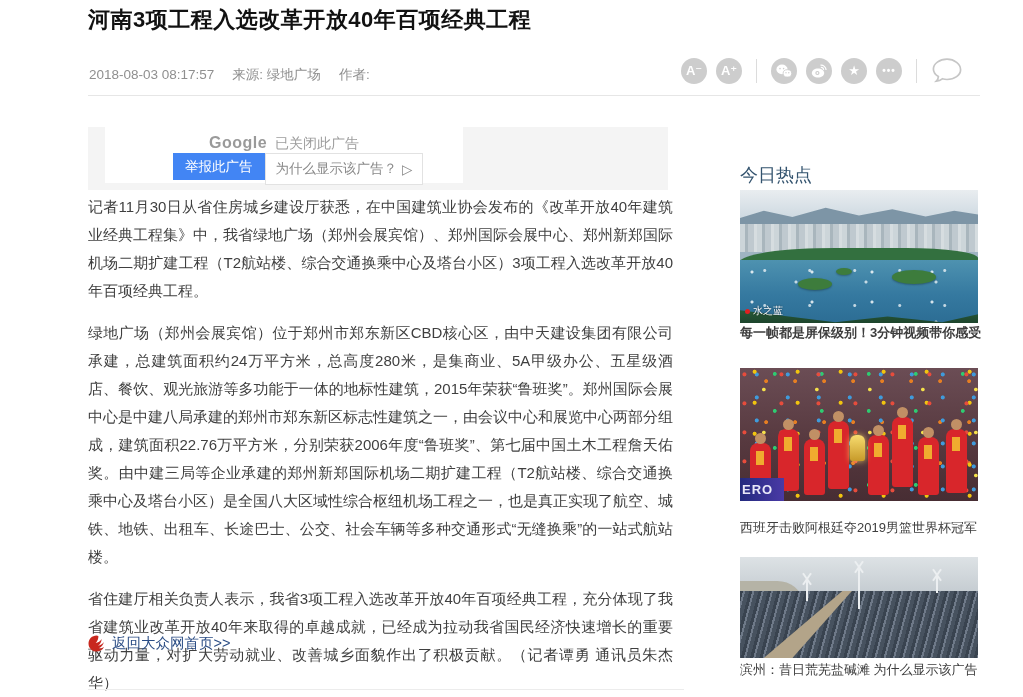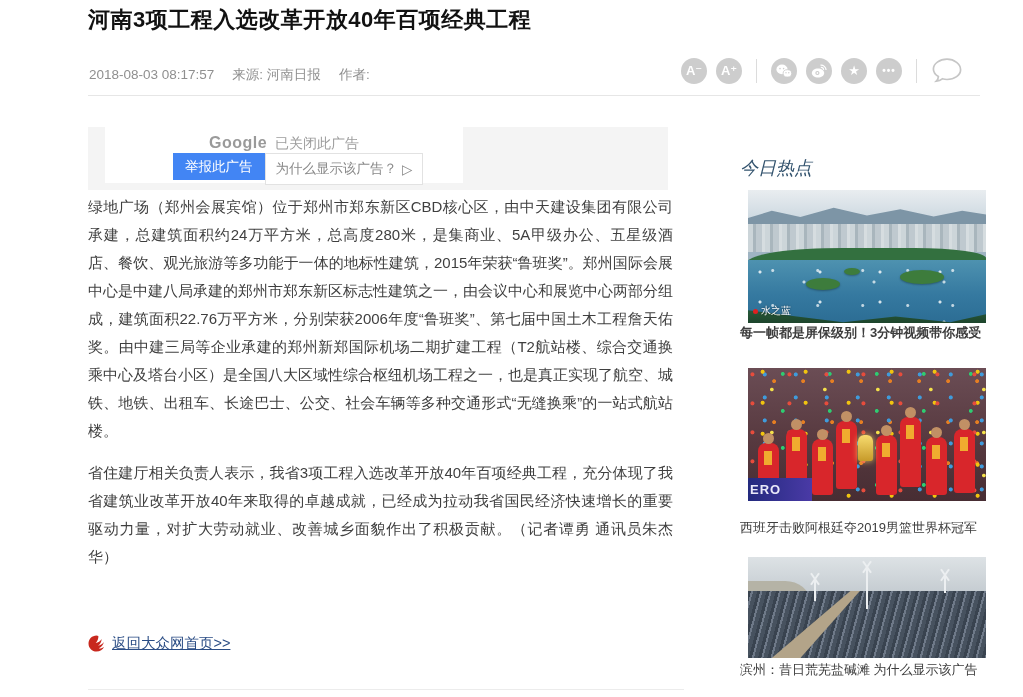--- a/index.html
+++ b/index.html
@@ -61,32 +61,32 @@
   
   .article-body {
     position:absolute; left:88px; top:193px; width:585px;
     font-size:15px; line-height:28px; color:#3f3f3f; text-align:justify;
   }
   .article-body p { margin:0 0 14px 0; }
   
   .back-link {
     position:absolute; left:88px; top:634px;
     display:flex; align-items:center; gap:7px;
-    color:#2b4d85; font-size:14.5px; cursor:pointer;text-decoration:underline;
+    color:#2b4d85; font-size:14.5px; cursor:pointer;
   }
   .hr-bottom {
     position:absolute; left:88px; top:689px; width:596px; height:1px; background:#ececec;
   }
   
   .sidebar-title {
-    position:absolute; left:740px; top:156px;
-    font-size:18px; color:#33536e;font-style:italic;
+    position:absolute; left:740px; top:163px;
+    font-size:18px; color:#33536e;
   }
   .thumb {
-    position:absolute; left:740px; width:238px; overflow:hidden; cursor:pointer;margin-left:8px;
+    position:absolute; left:740px; width:238px; overflow:hidden; cursor:pointer;
   }
   .caption {
     position:absolute; left:740px; width:245px;
     font-size:13px; color:#3d3d3d; white-space:nowrap; cursor:pointer;
   }
   
   .scene-lake { top:190px; height:133px; background:#9fb4c2; }
   .s1-sky { position:absolute; left:0; top:0; width:100%; height:30px;
     background:linear-gradient(180deg,#e9edf0 0%,#ccd8e0 100%); }
   .s1-mountains { position:absolute; left:0; top:12px; width:100%; height:26px; background:#7d95a6;
@@ -120,21 +120,21 @@
       radial-gradient(circle at 45% 50%, #f5e14a 1.4px, transparent 2.2px),
       linear-gradient(180deg,#6b4d55 0%,#57393f 55%,#472d33 100%);
     background-size:37px 29px,43px 31px,31px 23px,47px 37px,29px 41px,53px 43px,100% 100%; }
   .player { position:absolute; bottom:6px; width:21px; background:#d8262b; border-radius:8px 8px 3px 3px; }
   .player::before { content:""; position:absolute; top:-10px; left:5px; width:11px; height:11px;
     border-radius:50%; background:#c19065; }
   .player::after { content:""; position:absolute; top:8px; left:6px; width:8px; height:14px; background:#f4c430; opacity:.85; }
   .trophy { position:absolute; left:110px; bottom:40px; width:15px; height:26px;
     background:linear-gradient(180deg,#f7dc6f,#c79a2a); border-radius:6px 6px 2px 2px;
     box-shadow:0 0 6px rgba(255,220,100,.8); }
-  .arena-band { position:absolute; left:0; bottom:0; height:23px; width:64px;
+  .arena-band { position:absolute; left:0; bottom:0; height:23px; width:44px;
     background:linear-gradient(90deg,#232a7e,#4a3aa6); color:#e8e8f8;
     font-size:13px; font-weight:bold; display:flex; align-items:center; padding-left:2px; letter-spacing:1px; }
   
   .scene-solar { top:557px; height:101px; background:#5a6470; }
   .s3-sky { position:absolute; left:0; top:0; width:100%; height:34px;
     background:linear-gradient(180deg,#dde2e5 0%,#c6cdd2 100%); }
   .s3-water { position:absolute; left:0; top:24px; width:62px; height:34px;
     background:#b5b3a6; border-radius:0 40% 50% 0/0 60% 40% 0; }
   .s3-field { position:absolute; left:0; top:34px; width:100%; height:67px;
     background:repeating-linear-gradient(105deg,#39434f 0 3px,#6e7988 3px 5px,#47525f 5px 9px); }
@@ -145,21 +145,21 @@
     width:14px; height:2px; background:#eceff1; }
   .turbine::before { transform:rotate(55deg); }
   .turbine::after { transform:rotate(-55deg); }
 </style>
 </head>
 <body>
 
 <h1 class="article-title">河南3项工程入选改革开放40年百项经典工程</h1>
 
 <div class="meta-line">
-  <span>2018-08-03 08:17:57</span><span>来源: 河南日报</span><span>作者:</span>
+  <span>2018-08-03 08:17:57</span><span>来源: 绿地广场</span><span>作者:</span>
 </div>
 
 <div class="share-toolbar">
   <div class="icon-circle">A⁻</div>
   <div class="icon-circle">A⁺</div>
   <div class="tb-divider"></div>
   <div class="icon-circle">
     <svg width="16" height="14" viewBox="0 0 16 14">
       <ellipse cx="6" cy="5.4" rx="5.6" ry="4.8" fill="#fff"></ellipse>
       <circle cx="4" cy="4.6" r="0.8" fill="#cdcdcd"></circle>
@@ -199,20 +199,21 @@
       <button class="ad-report">举报此广告</button>
       <button class="ad-why">
         <span>为什么显示该广告？</span>
           <span>▷</span>
       </button>
     </div>
   </div>
 </div>
 
 <div class="article-body">
+  <p>记者11月30日从省住房城乡建设厅获悉，在中国建筑业协会发布的《改革开放40年建筑业经典工程集》中，我省绿地广场（郑州会展宾馆）、郑州国际会展中心、郑州新郑国际机场二期扩建工程（T2航站楼、综合交通换乘中心及塔台小区）3项工程入选改革开放40年百项经典工程。</p>
   <p>绿地广场（郑州会展宾馆）位于郑州市郑东新区CBD核心区，由中天建设集团有限公司承建，总建筑面积约24万平方米，总高度280米，是集商业、5A甲级办公、五星级酒店、餐饮、观光旅游等多功能于一体的地标性建筑，2015年荣获“鲁班奖”。郑州国际会展中心是中建八局承建的郑州市郑东新区标志性建筑之一，由会议中心和展览中心两部分组成，建筑面积22.76万平方米，分别荣获2006年度“鲁班奖”、第七届中国土木工程詹天佑奖。由中建三局等企业承建的郑州新郑国际机场二期扩建工程（T2航站楼、综合交通换乘中心及塔台小区）是全国八大区域性综合枢纽机场工程之一，也是真正实现了航空、城铁、地铁、出租车、长途巴士、公交、社会车辆等多种交通形式“无缝换乘”的一站式航站楼。</p>
   <p>省住建厅相关负责人表示，我省3项工程入选改革开放40年百项经典工程，充分体现了我省建筑业改革开放40年来取得的卓越成就，已经成为拉动我省国民经济快速增长的重要驱动力量，对扩大劳动就业、改善城乡面貌作出了积极贡献。（记者谭勇 通讯员朱杰华）</p>
 </div>
 
 <div class="back-link">
   <svg width="17" height="17" viewBox="0 0 20 20">
     <path d="M10 .5C4.8.5.6 4.7.6 10S4.8 19.5 10 19.5c4 0 7.5-2.4 9-5.8-1.9 1.5-4.2 2.3-6.4 2 3.2-1.4 5.5-4.3 6-7.4-1.7 2.5-4.2 4-6.8 4.4 2.6-2 4.2-4.9 4.2-8C14.5 7.3 12 9 9.1 9.3c2.1-2.1 3.3-5 3.1-8.1C11.5.7 10.8.5 10 .5z" fill="#c8281e"></path>
   </svg>
   <span>返回大众网首页&gt;&gt;</span>
 </div>

